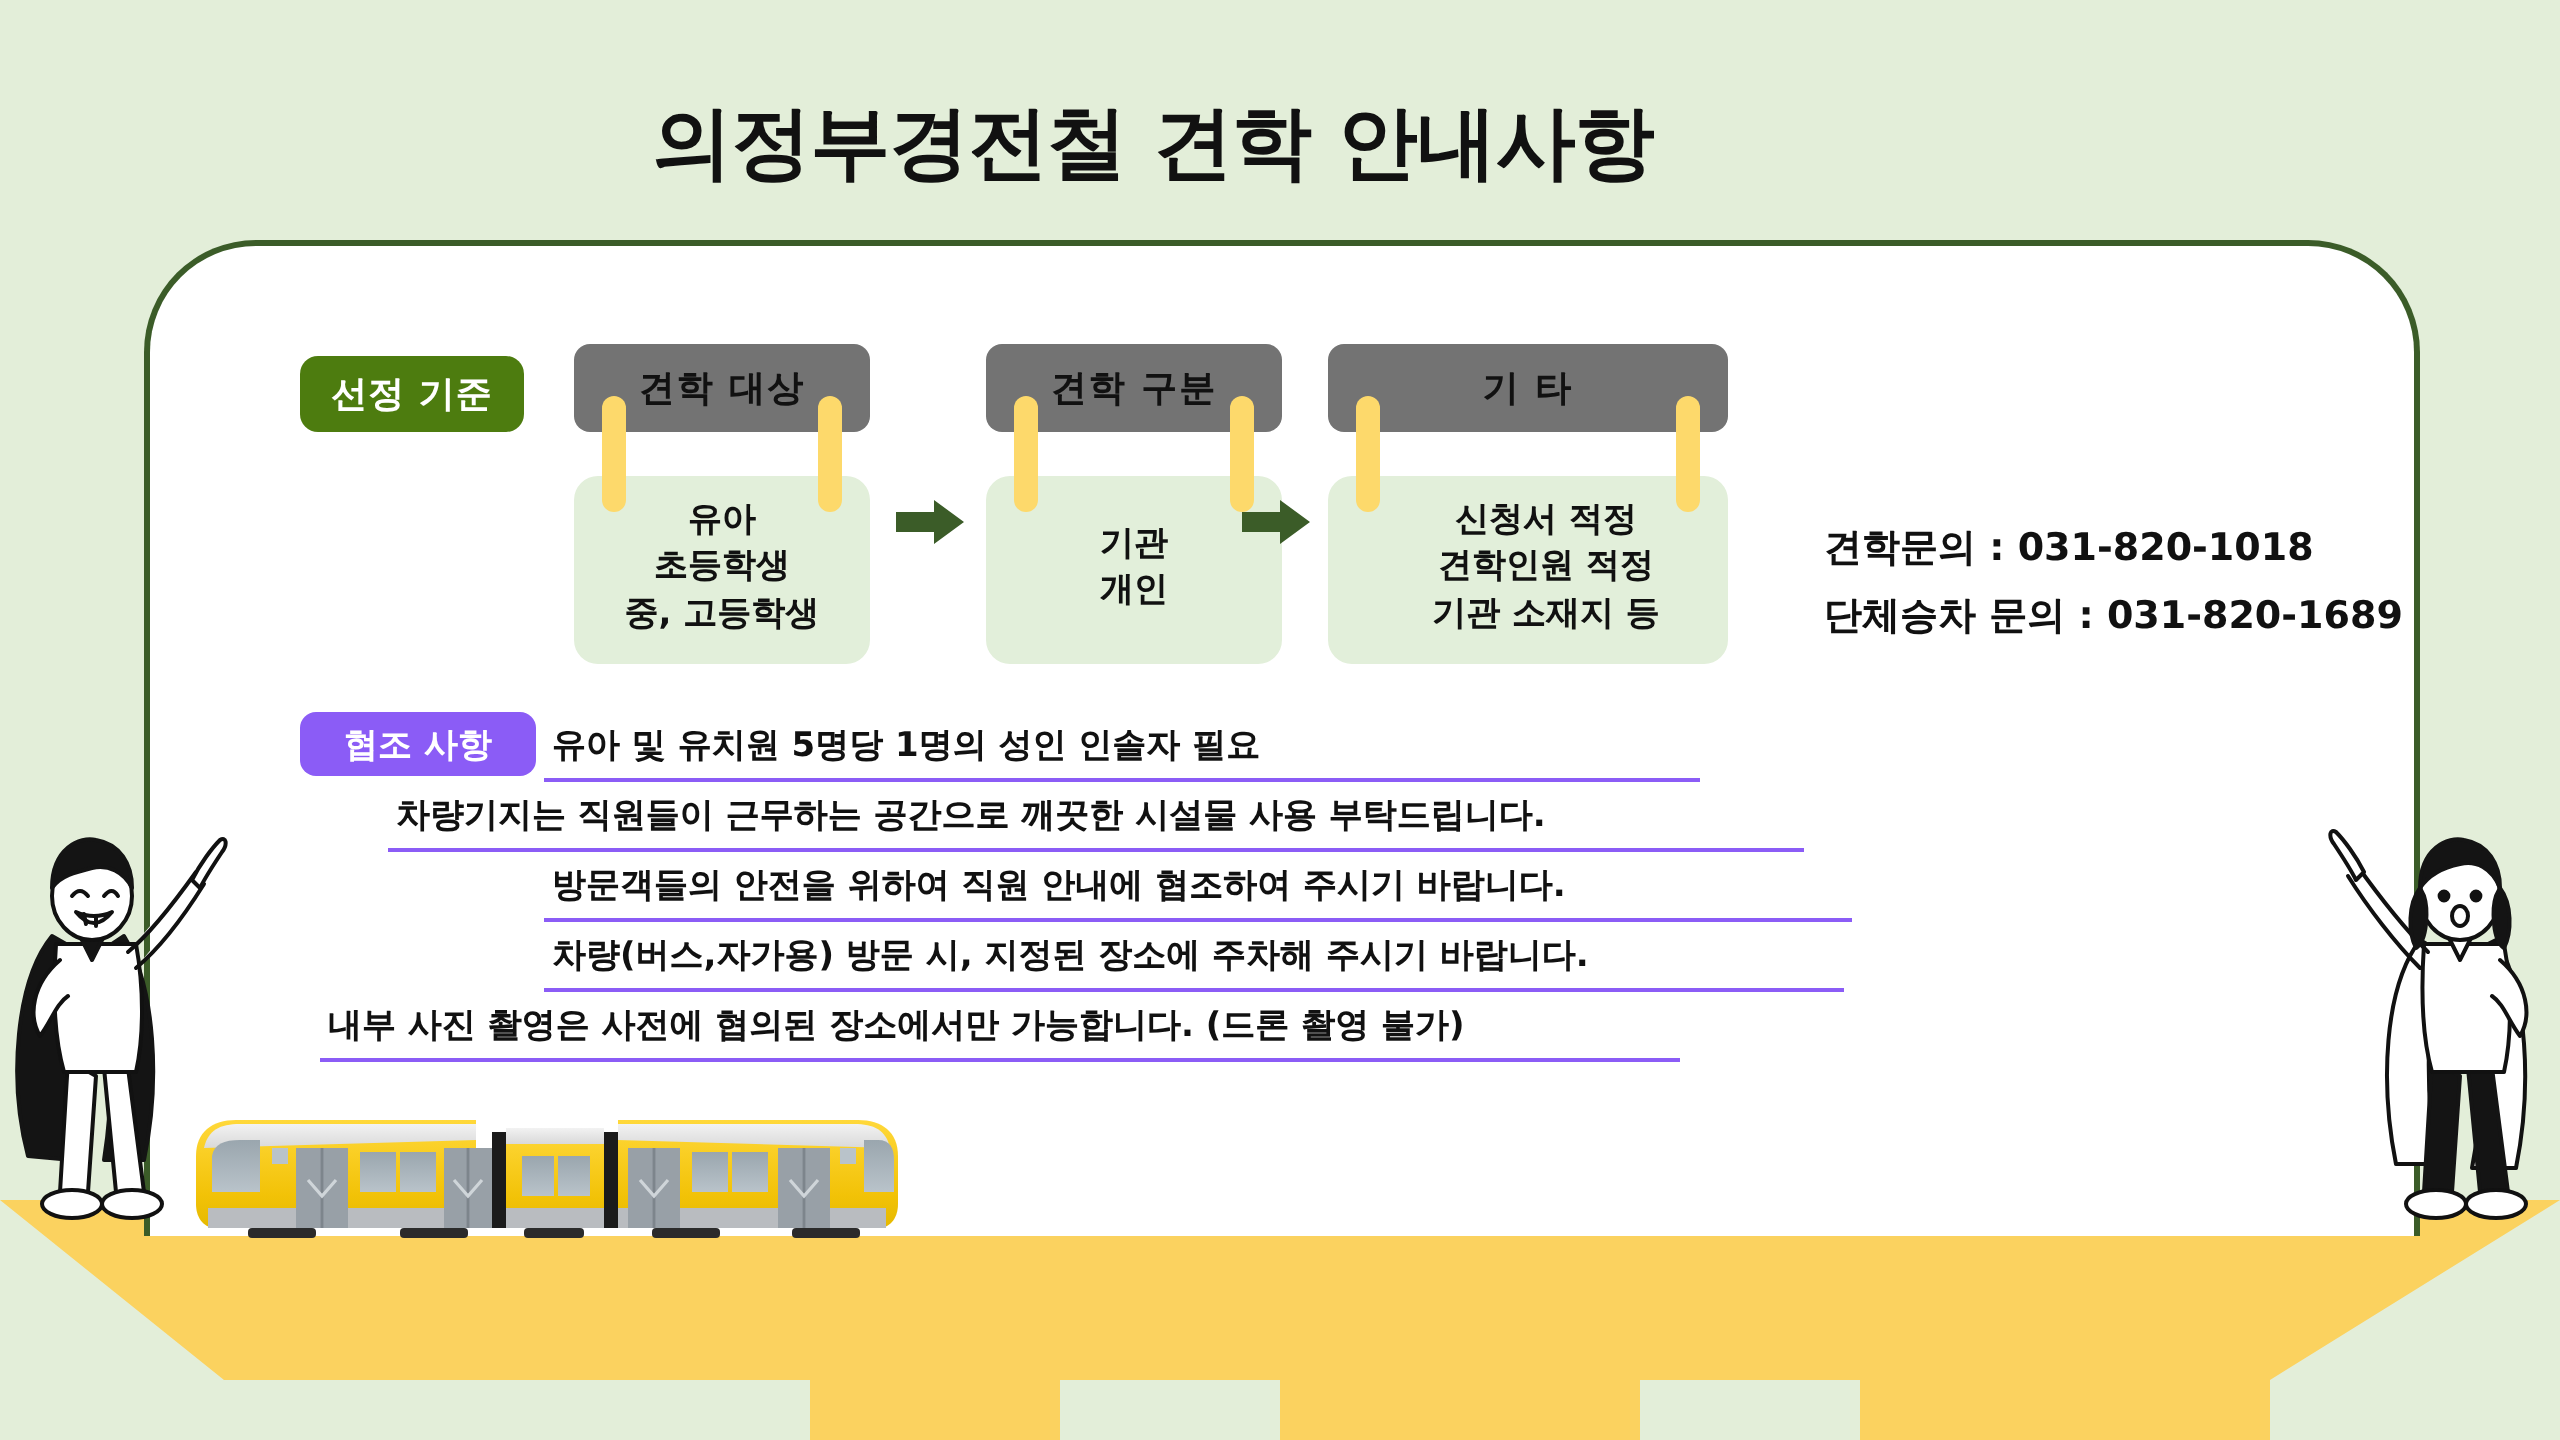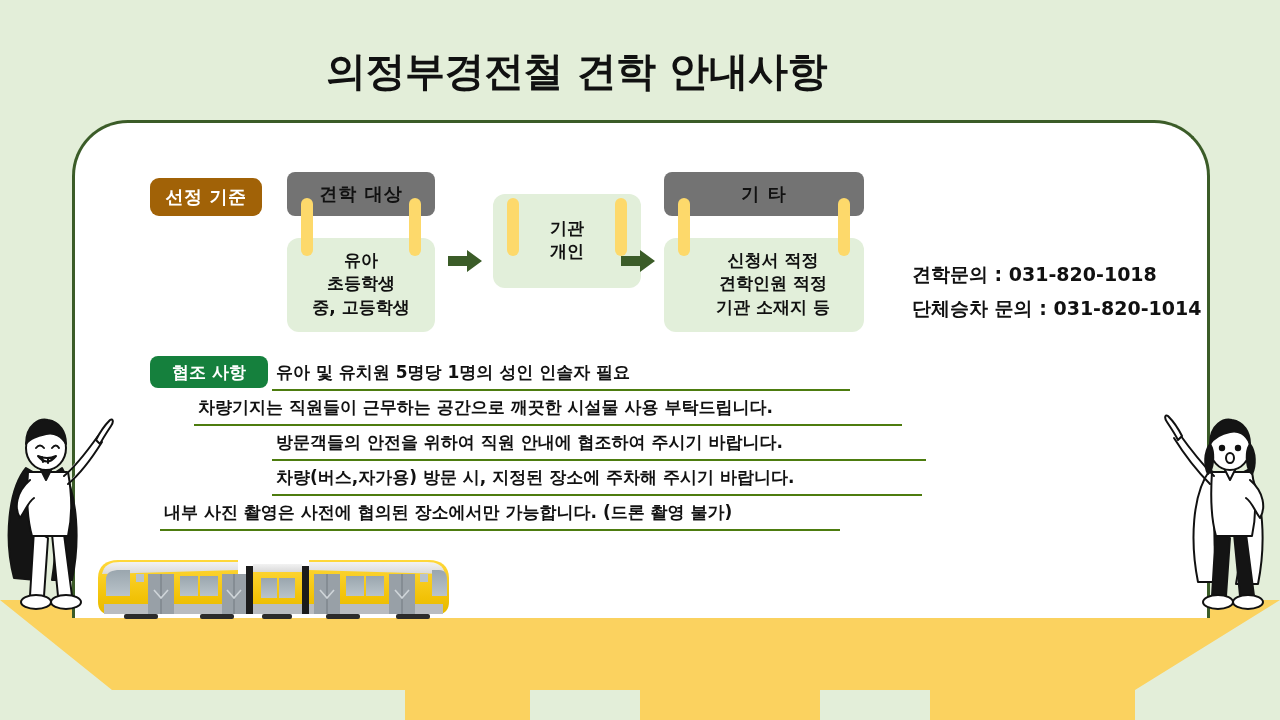--- a/index.html
+++ b/index.html
@@ -58,21 +58,21 @@
   .flow-row {
     position: absolute;
     left: 150px; top: 172px;
     width: 1060px; height: 160px;
     z-index: 5;
   }
   .criteria-badge {
     position: absolute;
     left: 0; top: 6px;
     width: 112px; height: 38px;
-    background: #a16207;
+    background: #4d7c0f;
     border-radius: 9px;
     color: #ffffff;
     font-size: 18px;
     font-weight: 700;
     display: flex; align-items: center; justify-content: center;
     letter-spacing: 0.5px;
   }
 
   .card {
     position: absolute;
@@ -152,34 +152,34 @@
   .coop-block {
     position: absolute;
     left: 150px; top: 356px;
     width: 830px;
     z-index: 5;
   }
   .coop-badge {
     position: absolute;
     left: 0; top: 0;
     width: 118px; height: 32px;
-    background: #15803d;
+    background: #8b5cf6;
     border-radius: 8px;
     color: #fff;
     font-size: 17px;
     font-weight: 700;
     display: flex; align-items: center; justify-content: center;
     z-index: 7;
   }
   .coop-item {
     position: relative;
     margin-left: 122px;
     height: 35px;
     display: flex; align-items: center;
-    border-bottom: 2px solid #4d7c0f;
+    border-bottom: 2px solid #8b5cf6;
     font-size: 17px;
     font-weight: 700;
     color: #111;
     white-space: nowrap;
     padding-left: 4px;
   }
   .coop-item.i0 { width: 578px; }
   .coop-item.i1 { width: 708px; margin-left: 44px; }
   .coop-item.i2 { width: 654px; }
   .coop-item.i3 { width: 650px; }
@@ -215,20 +215,21 @@
 중, 고등학생</div>
   </div>
 
   <div class="arrow a0">
     <svg width="34" height="22" viewBox="0 0 34 22">
       <path d="M0 6 H19 V0 L34 11 L19 22 V16 H0 Z" fill="#3b5c28"></path>
     </svg>
   </div>
 
   <div class="card c1">
+    <div class="card-head">견학 구분</div>
     <div class="pin-wrap">
       <div class="pin left"></div>
       <div class="pin right"></div>
     </div>
     <div class="card-body" style="white-space: pre-line;">기관
 개인</div>
   </div>
 
   <div class="arrow a1">
     <svg width="34" height="22" viewBox="0 0 34 22">
@@ -243,21 +244,21 @@
       <div class="pin right"></div>
     </div>
     <div class="card-body wide" style="white-space: pre-line;">신청서 적정
 견학인원 적정
 기관 소재지 등</div>
   </div>
 </div>
 
 <div class="contacts">
   <div class="contact-line">견학문의 : 031-820-1018</div>
-  <div class="contact-line">단체승차 문의 : 031-820-1014</div>
+  <div class="contact-line">단체승차 문의 : 031-820-1689</div>
 </div>
 
 <div class="coop-block">
   <div class="coop-badge">협조 사항</div>
   <div class="coop-item i0">유아 및 유치원 5명당 1명의 성인 인솔자 필요</div>
   <div class="coop-item i1">차량기지는 직원들이 근무하는 공간으로 깨끗한 시설물 사용 부탁드립니다.</div>
   <div class="coop-item i2">방문객들의 안전을 위하여 직원 안내에 협조하여 주시기 바랍니다.</div>
   <div class="coop-item i3">차량(버스,자가용) 방문 시, 지정된 장소에 주차해 주시기 바랍니다.</div>
   <div class="coop-item i4">내부 사진 촬영은 사전에 협의된 장소에서만 가능합니다. (드론 촬영 불가)</div>
 </div>

